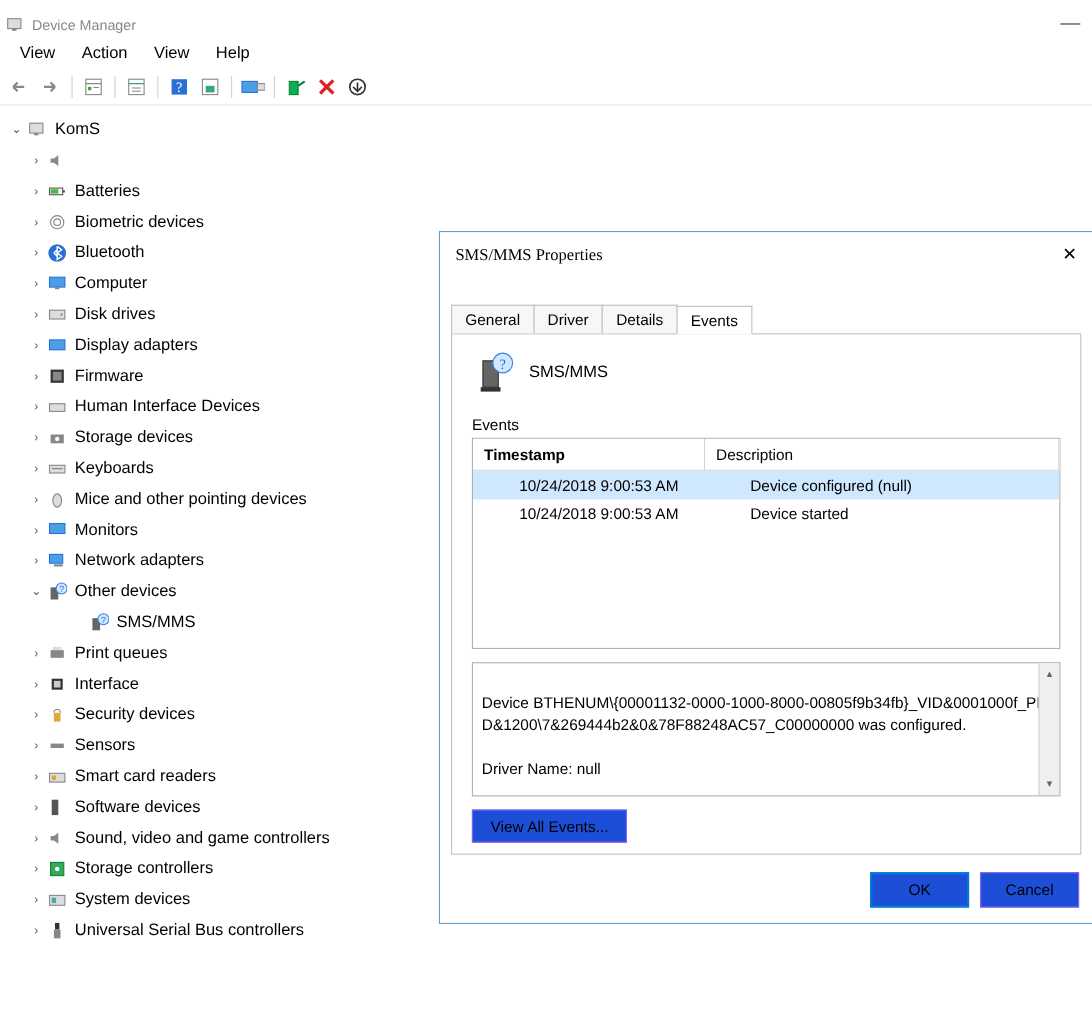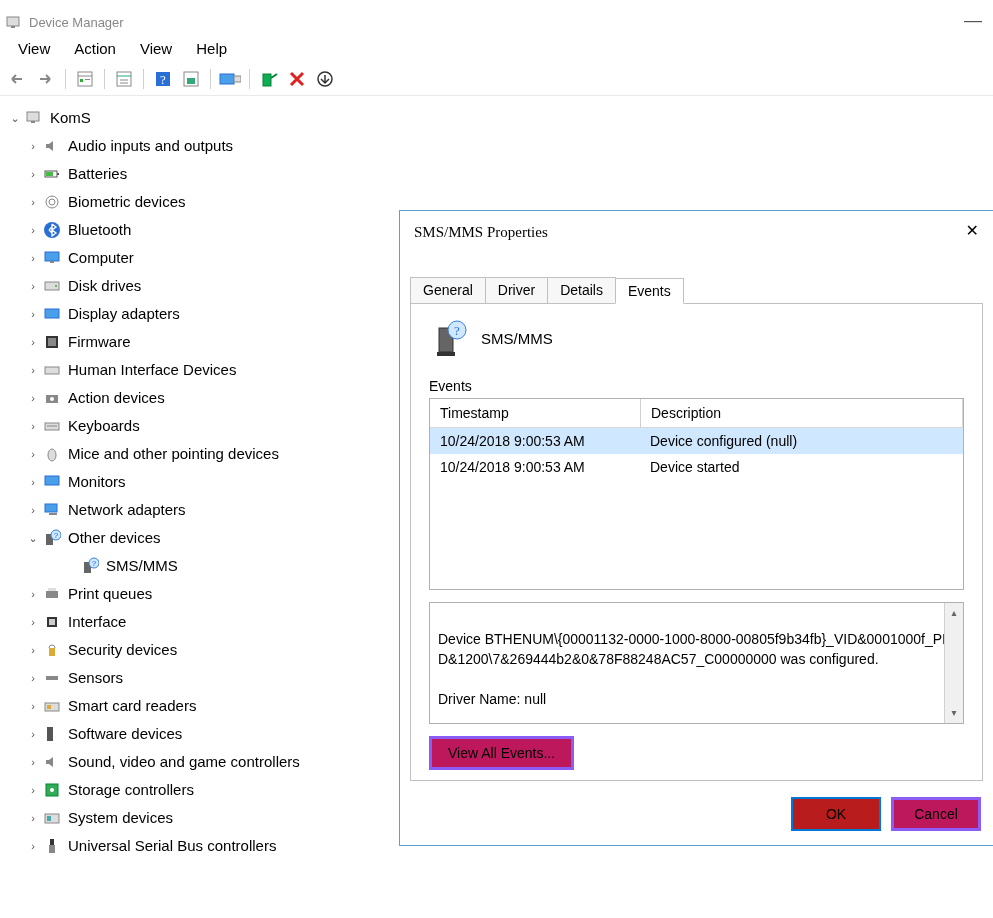--- a/index.html
+++ b/index.html
@@ -143,27 +143,27 @@
   .et-head {
     display: flex;
     background: #fff;
   }
   .et-head div {
     border-right: 1px solid #d7d7d7;
     border-bottom: 1px solid #d7d7d7;
     padding: 6px 10px;
   }
   .et-body { flex: 1; overflow: hidden; }
-  .et-row { display: flex; }
+  .et-row { display: flex; padding-left: 32px; }
   .et-row div { padding: 5px 10px; }
   .et-row.sel { background: #cfe7ff; }
   .col-ts { width: 190px; }
   .col-desc { flex: 1; }
   .et-head .col-ts, .et-head .col-desc { background: #fff;}
-  .et-head .col-ts { border-right: 1px solid #d0d0d0; width:190px; }
+  .et-head .col-ts { border-right: 1px solid #d0d0d0; width:190px;font-weight:bold; }
 
   .info-box {
     border: 1px solid #b0b0b0;
     height: 108px;
     padding: 6px 8px;
     font-size: 14px;
     line-height: 20px;
     position: relative;
     overflow: hidden;
     word-break: break-all;
@@ -171,30 +171,30 @@
     white-space: pre-line;
   }
   .scroll-mock {
     position: absolute; right:0; top:0; bottom:0; width: 18px;
     background: #f0f0f0;
     border-left: 1px solid #d0d0d0;
     display: flex; flex-direction: column; justify-content: space-between;
     color: #666; font-size: 10px; text-align: center;
   }
   .btn {
-    border: 3px solid #8b5cf6;
-    background: #be185d;
+    border: 1px solid #8b5cf6;
+    background: #1d4ed8;
     padding: 6px 16px;
     font-size: 14px;
     font-family: inherit;
     min-width: 90px;
   }
   .btn.primary {
     border: 2px solid #0078d7;
-    background: #b91c1c;
+    background: #1d4ed8;
     text-align: center;
   }
   .dlg-buttons {
     display: flex; justify-content: flex-end;
     gap: 10px;
     padding: 16px 12px 14px;
   }
   svg { display: block; }
 </style>
 </head>
@@ -299,21 +299,20 @@
       </span>
       <span>KomS</span>
     </div>
     <div class="tree-row level1">
       <span class="tw">›</span>
       <span class="ic-box">
         <svg width="18" height="18">
           <path d="M3 7h3l4-3v10l-4-3H3z" fill="#888"></path>
         </svg>
       </span>
-      <span>Audio inputs and outputs</span>
     </div>
     <div class="tree-row level1">
       <span class="tw">›</span>
       <span class="ic-box">
         <svg width="18" height="18">
           <rect x="2" y="6" width="12" height="6" fill="none" stroke="#555"></rect>
           <rect x="14" y="8" width="2" height="2" fill="#555"></rect>
           <rect x="3" y="7" width="7" height="4" fill="#4b4"></rect>
         </svg>
       </span>
@@ -389,21 +388,21 @@
       <span>Human Interface Devices</span>
     </div>
     <div class="tree-row level1">
       <span class="tw">›</span>
       <span class="ic-box">
         <svg width="18" height="18">
           <rect x="3" y="6" width="12" height="8" fill="#888"></rect>
           <circle cx="9" cy="10" r="2" fill="#fff"></circle>
         </svg>
       </span>
-      <span>Action devices</span>
+      <span>Storage devices</span>
     </div>
     <div class="tree-row level1">
       <span class="tw">›</span>
       <span class="ic-box">
         <svg width="18" height="18">
           <rect x="2" y="6" width="14" height="7" fill="#ddd" stroke="#888"></rect>
           <line x1="4" y1="9" x2="14" y2="9" stroke="#888"></line>
         </svg>
       </span>
       <span>Keyboards</span>

